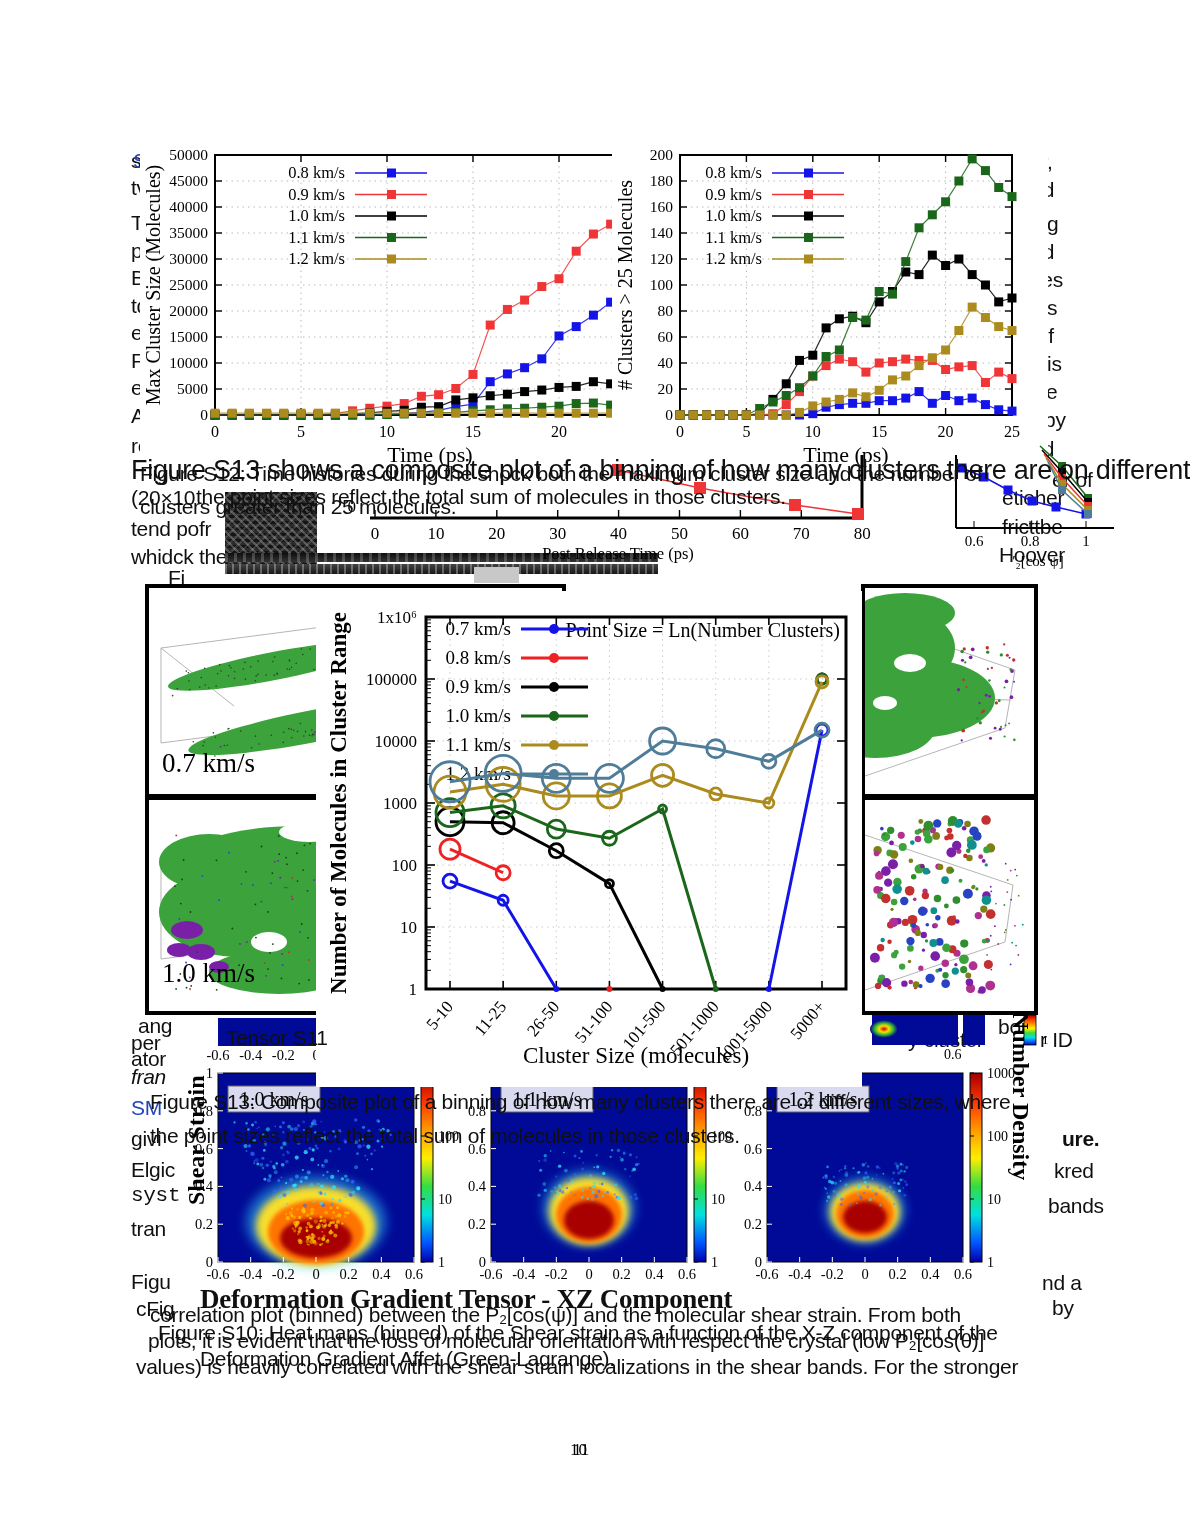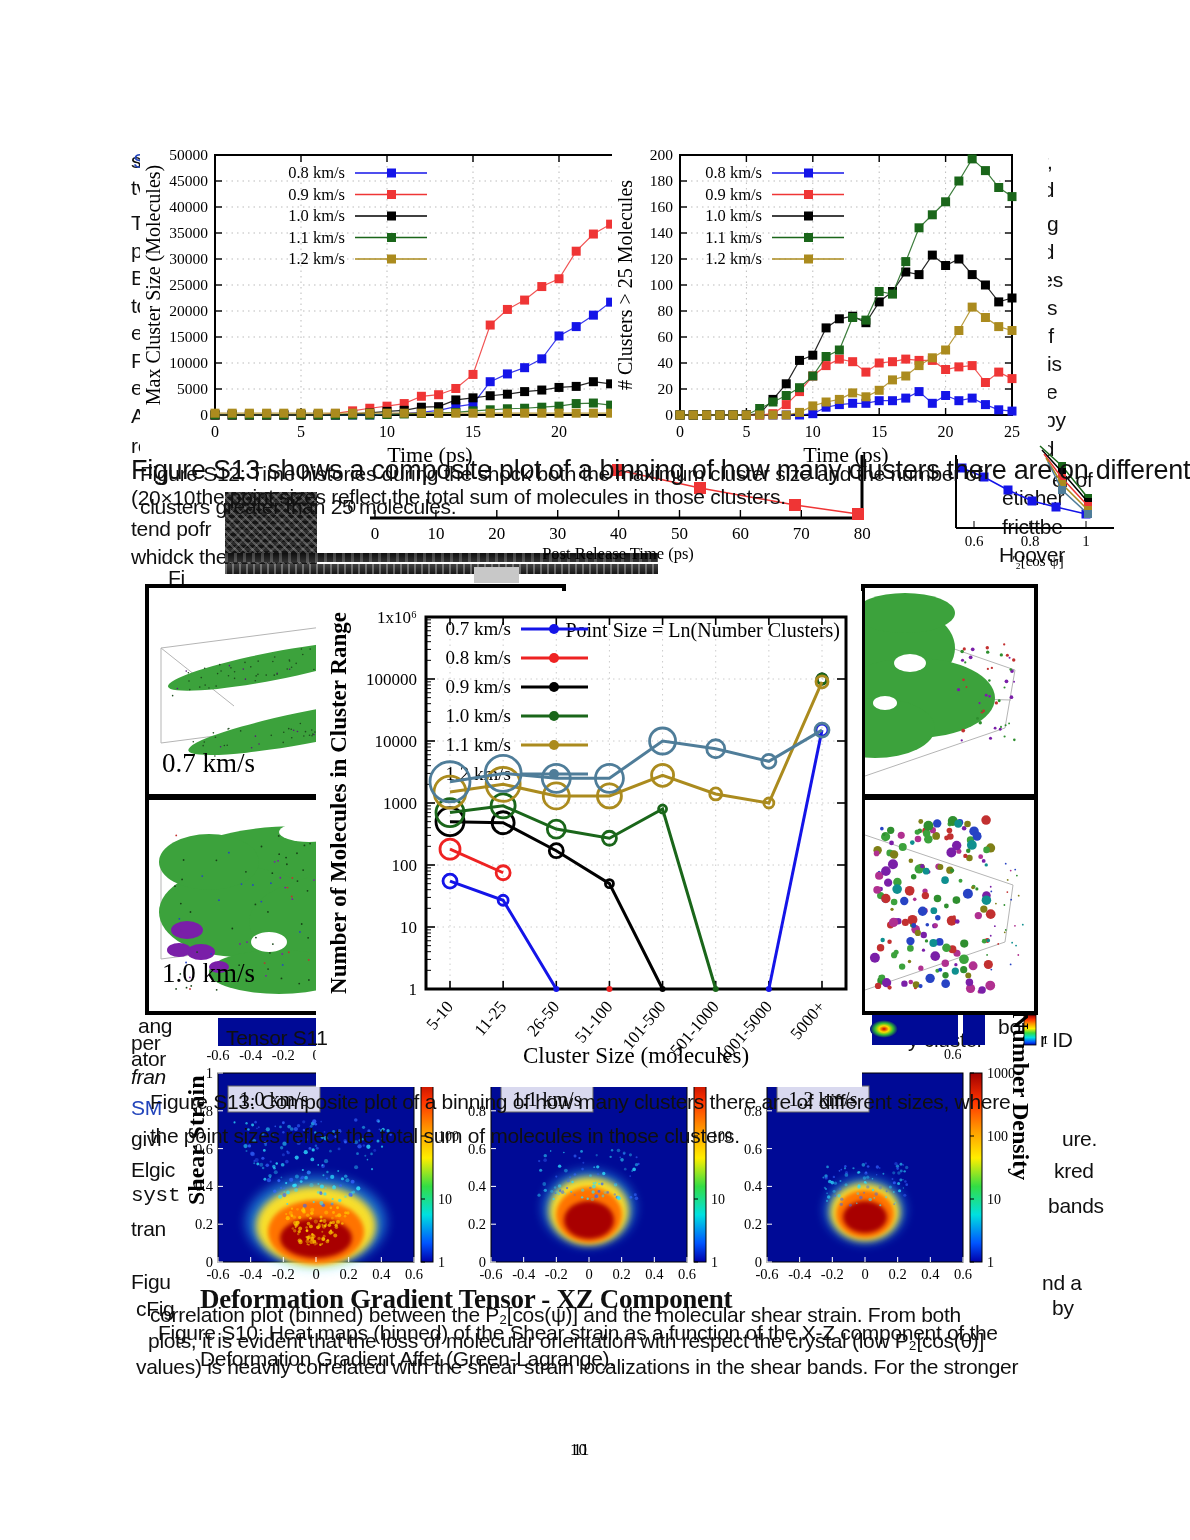--- a/index.html
+++ b/index.html
@@ -1968,17 +1968,17 @@
 <div class="frag" style="left: 131px; top: 1096px; color: rgb(34, 68, 187);">SM</div>
 <div class="frag" style="left: 131px; top: 1127px; text-align: center;">givi</div>
 <div class="frag" style="left: 131px; top: 1158px;">Elgic</div>
 <div class="frag" style="left: 131px; top: 1184px; font-family: Liberation Mono, monospace;">syst</div>
 <div class="frag" style="left: 131px; top: 1217px;">tran</div>
 <div class="frag" style="left: 131px; top: 1270px;">Figu</div>
 <div class="frag" style="left: 136px; top: 1297px;">cFig</div>
 <div class="frag" style="left: 998px; top: 1015px;">bon</div>
 <div class="frag" style="left: 908px; top: 1028px;">y cluster</div>
 <div class="frag" style="left: 1040px; top: 1028px;">r ID</div>
-<div class="frag" style="left: 1062px; top: 1127px;">ure.</div>
+<div class="frag" style="left: 1062px; top: 1127px; font-weight: bold;">ure.</div>
 <div class="frag" style="left: 1054px; top: 1159px;">kred</div>
 <div class="frag" style="left: 1048px; top: 1194px;">bands</div>
 <div class="frag" style="left: 1042px; top: 1271px;">nd a</div>
 <div class="frag" style="left: 1052px; top: 1296px;">by</div>
 
 </body></html>

